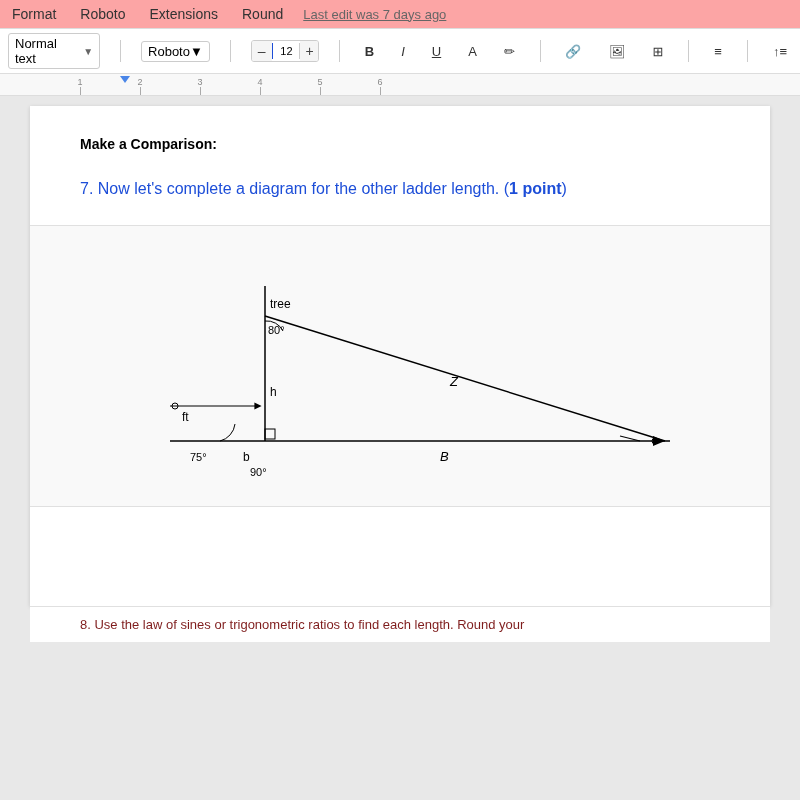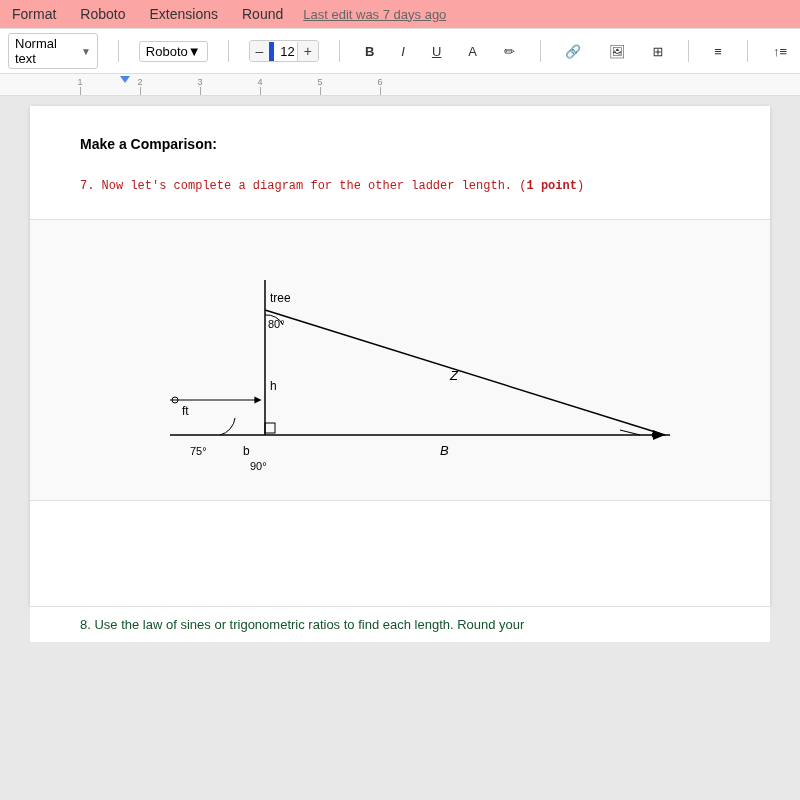--- a/index.html
+++ b/index.html
@@ -84,22 +84,22 @@
     .font-size-btn {
       background: #f5f5f5;
       border: none;
       padding: 2px 6px;
       cursor: pointer;
       font-size: 14px;
       color: #444;
     }
     .font-size-val {
       padding: 2px 6px;
-      font-size: 13px;
-      border-left: 5px solid #1d4ed8;
+      font-size: 11px;
+      border-left: 1px solid #1d4ed8;
       border-right: 1px solid #ccc;
       min-width: 28px;
       text-align: right;
     }
     .btn-bold { font-weight: bold; }
     .btn-italic { font-style: italic; }
     .btn-underline { text-decoration: underline; }
     .format-btn {
       padding: 2px 5px;
       cursor: pointer;
@@ -173,25 +173,24 @@
       min-height: 500px;
     }
 
     .section-title {
       font-size: 14px;
       font-weight: bold;
       margin-bottom: 25px;
       color: #000;
     }
     .question-text {
-      font-size: 12px;
-      color: #b91c1c;
+      font-size: 16px;
+      color: #1d4ed8;
       margin-bottom: 24px;
       line-height: 1.5;
-      font-family: Liberation Mono, monospace;
     }
     .question-text strong {
       font-weight: bold;
     }
 
     
     .diagram-section {
       background: #f9f9f9;
       border-top: 1px solid #e0e0e0;
       border-bottom: 1px solid #e0e0e0;
@@ -344,17 +343,17 @@
               <path d="M0,0 L0,6 L6,3 z" fill="#000"></path>
             </marker>
           </defs>
 
         </svg>
       </div>
     </div>
 
   </div>
 
-  <div style="background:#fff; width:740px; margin:0 auto; padding:10px 50px; font-size:13px; color:#14532d; border-top: 1px solid #e0e0e0;">
+  <div style="background:#fff; width:740px; margin:0 auto; padding:10px 50px; font-size:13px; color:#7f1d1d; border-top: 1px solid #e0e0e0;">
     <span>8. Use the law of sines or trigonometric ratios to find each length. Round your</span>
   </div>
 
 </div>
 
 </body></html>

